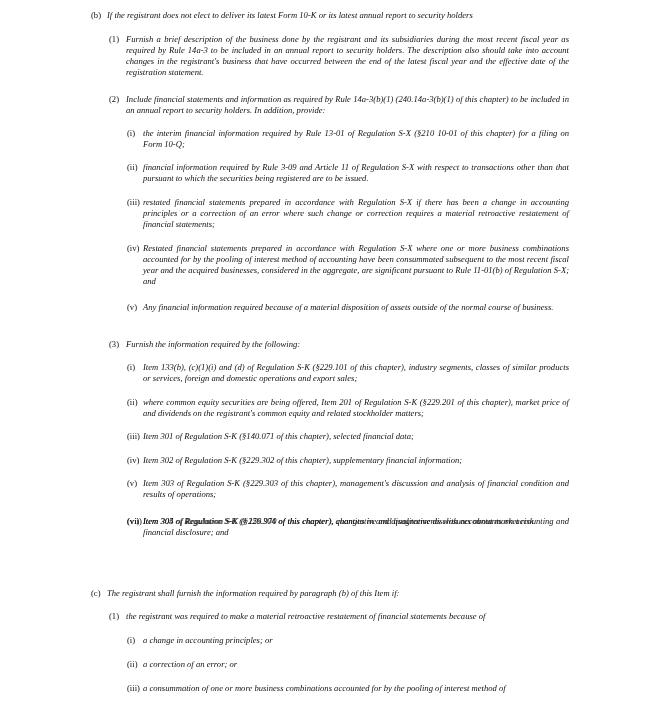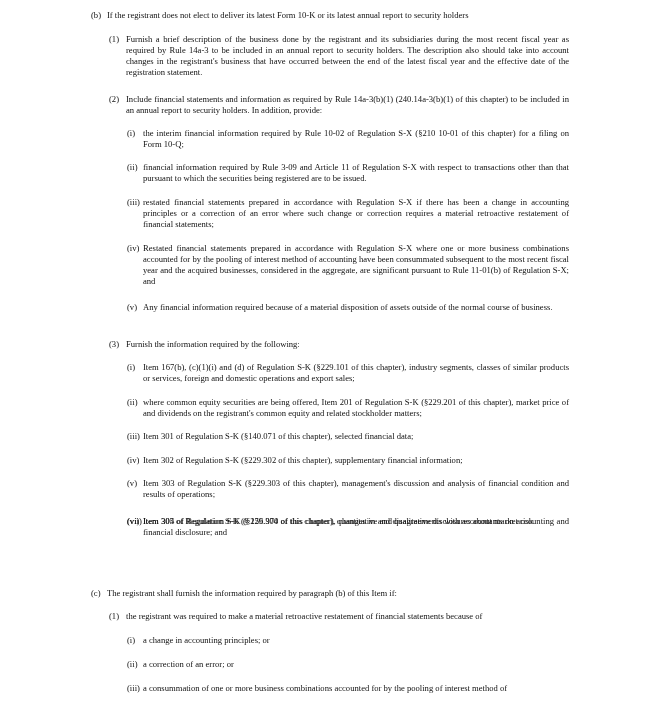--- a/index.html
+++ b/index.html
@@ -1,20 +1,20 @@
 <!DOCTYPE html>
 <html><head>
 <meta charset="utf-8">
 <style>
   html, body { margin: 0; padding: 0; background: #ffffff; }
   body { width: 671px; height: 713px; overflow: hidden; position: relative;
          font-family: "Liberation Serif", serif; color: #111; font-size: 8.6px; line-height: 11px; }
   .para { position: absolute; display: flex; text-align: justify; }
   .lbl { flex: 0 0 auto; white-space: nowrap; }
-  .txt { flex: 1 1 auto; }
+  .txt { flex: 1 1 auto; font-style: italic; }
   .l1 { left: 91px; width: 478px; }
   .l1 .lbl { width: 16px; }
   .l2 { left: 109px; width: 460px; }
   .l2 .lbl { width: 17px; }
   .l3 { left: 127px; width: 442px; }
   .l3 .lbl { width: 16px; }
 </style>
 </head>
 <body>
 
@@ -30,21 +30,21 @@
     <span class="txt">Furnish a brief description of the business done by the registrant and its subsidiaries during the most recent fiscal year as required by Rule 14a-3 to be included in an annual report to security holders. The description also should take into account changes in the registrant's business that have occurred between the end of the latest fiscal year and the effective date of the registration statement.</span>
   </div>
 
   <div class="para l2" style="top:94px">
     <span class="lbl">(2)</span>
     <span class="txt">Include financial statements and information as required by Rule 14a-3(b)(1) (240.14a-3(b)(1) of this chapter) to be included in an annual report to security holders. In addition, provide:</span>
   </div>
 
   <div class="para l3" style="top:128px">
     <span class="lbl">(i)</span>
-    <span class="txt">the interim financial information required by Rule 10-02 of Regulation S-X (§210 10-01 of this chapter) for a filing on Form 10-Q;</span>
+    <span class="txt">the interim financial information required by Rule 13-01 of Regulation S-X (§210 10-01 of this chapter) for a filing on Form 10-Q;</span>
   </div>
 
   <div class="para l3" style="top:162px">
     <span class="lbl">(ii)</span>
     <span class="txt">financial information required by Rule 3-09 and Article 11 of Regulation S-X with respect to transactions other than that pursuant to which the securities being registered are to be issued.</span>
   </div>
 
   <div class="para l3" style="top:197px">
     <span class="lbl">(iii)</span>
     <span class="txt">restated financial statements prepared in accordance with Regulation S-X if there has been a change in accounting principles or a correction of an error where such change or correction requires a material retroactive restatement of financial statements;</span>
@@ -60,21 +60,21 @@
     <span class="txt">Any financial information required because of a material disposition of assets outside of the normal course of business.</span>
   </div>
 
   <div class="para l2" style="top:339px">
     <span class="lbl">(3)</span>
     <span class="txt">Furnish the information required by the following:</span>
   </div>
 
   <div class="para l3" style="top:362px">
     <span class="lbl">(i)</span>
-    <span class="txt">Item 167(b), (c)(1)(i) and (d) of Regulation S-K (§229.101 of this chapter), industry segments, classes of similar products or services, foreign and domestic operations and export sales;</span>
+    <span class="txt">Item 133(b), (c)(1)(i) and (d) of Regulation S-K (§229.101 of this chapter), industry segments, classes of similar products or services, foreign and domestic operations and export sales;</span>
   </div>
 
   <div class="para l3" style="top:397px">
     <span class="lbl">(ii)</span>
     <span class="txt">where common equity securities are being offered, Item 201 of Regulation S-K (§229.201 of this chapter), market price of and dividends on the registrant's common equity and related stockholder matters;</span>
   </div>
 
   <div class="para l3" style="top:431px">
     <span class="lbl">(iii)</span>
     <span class="txt">Item 301 of Regulation S-K (§140.071 of this chapter), selected financial data;</span>

